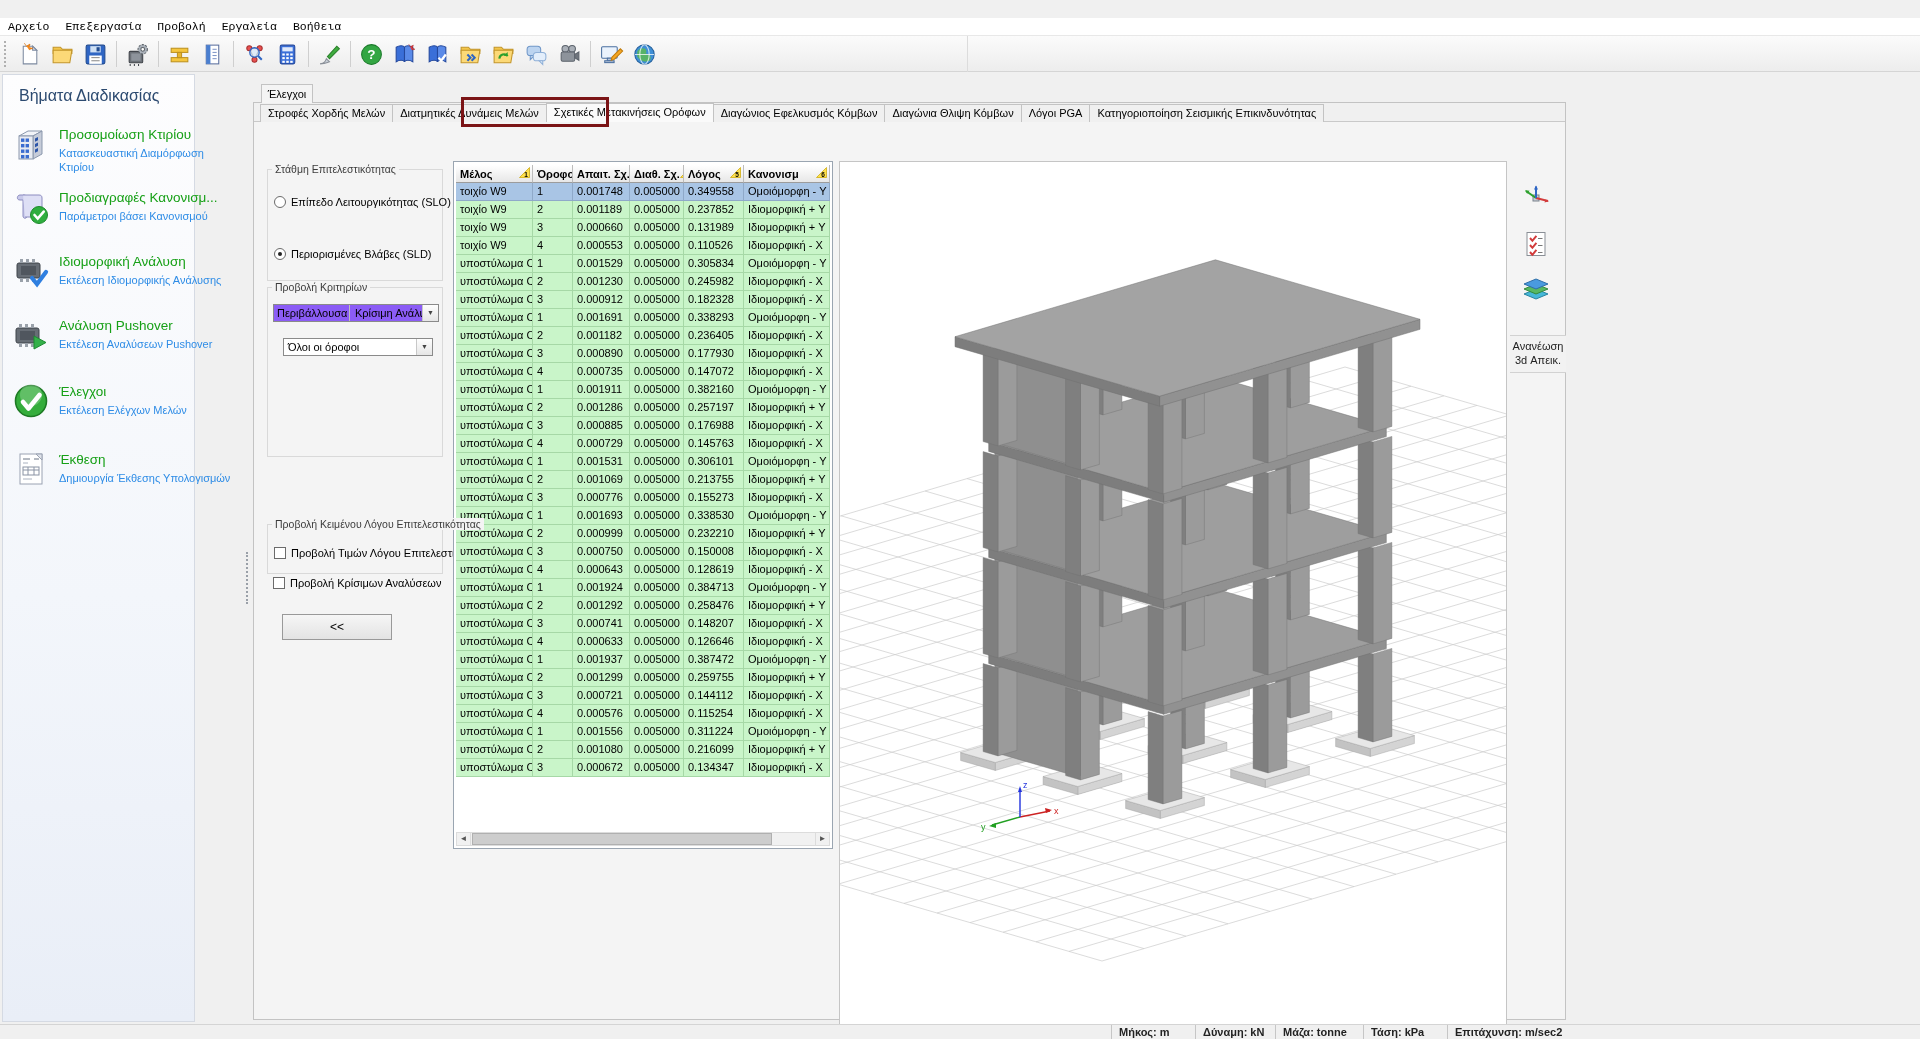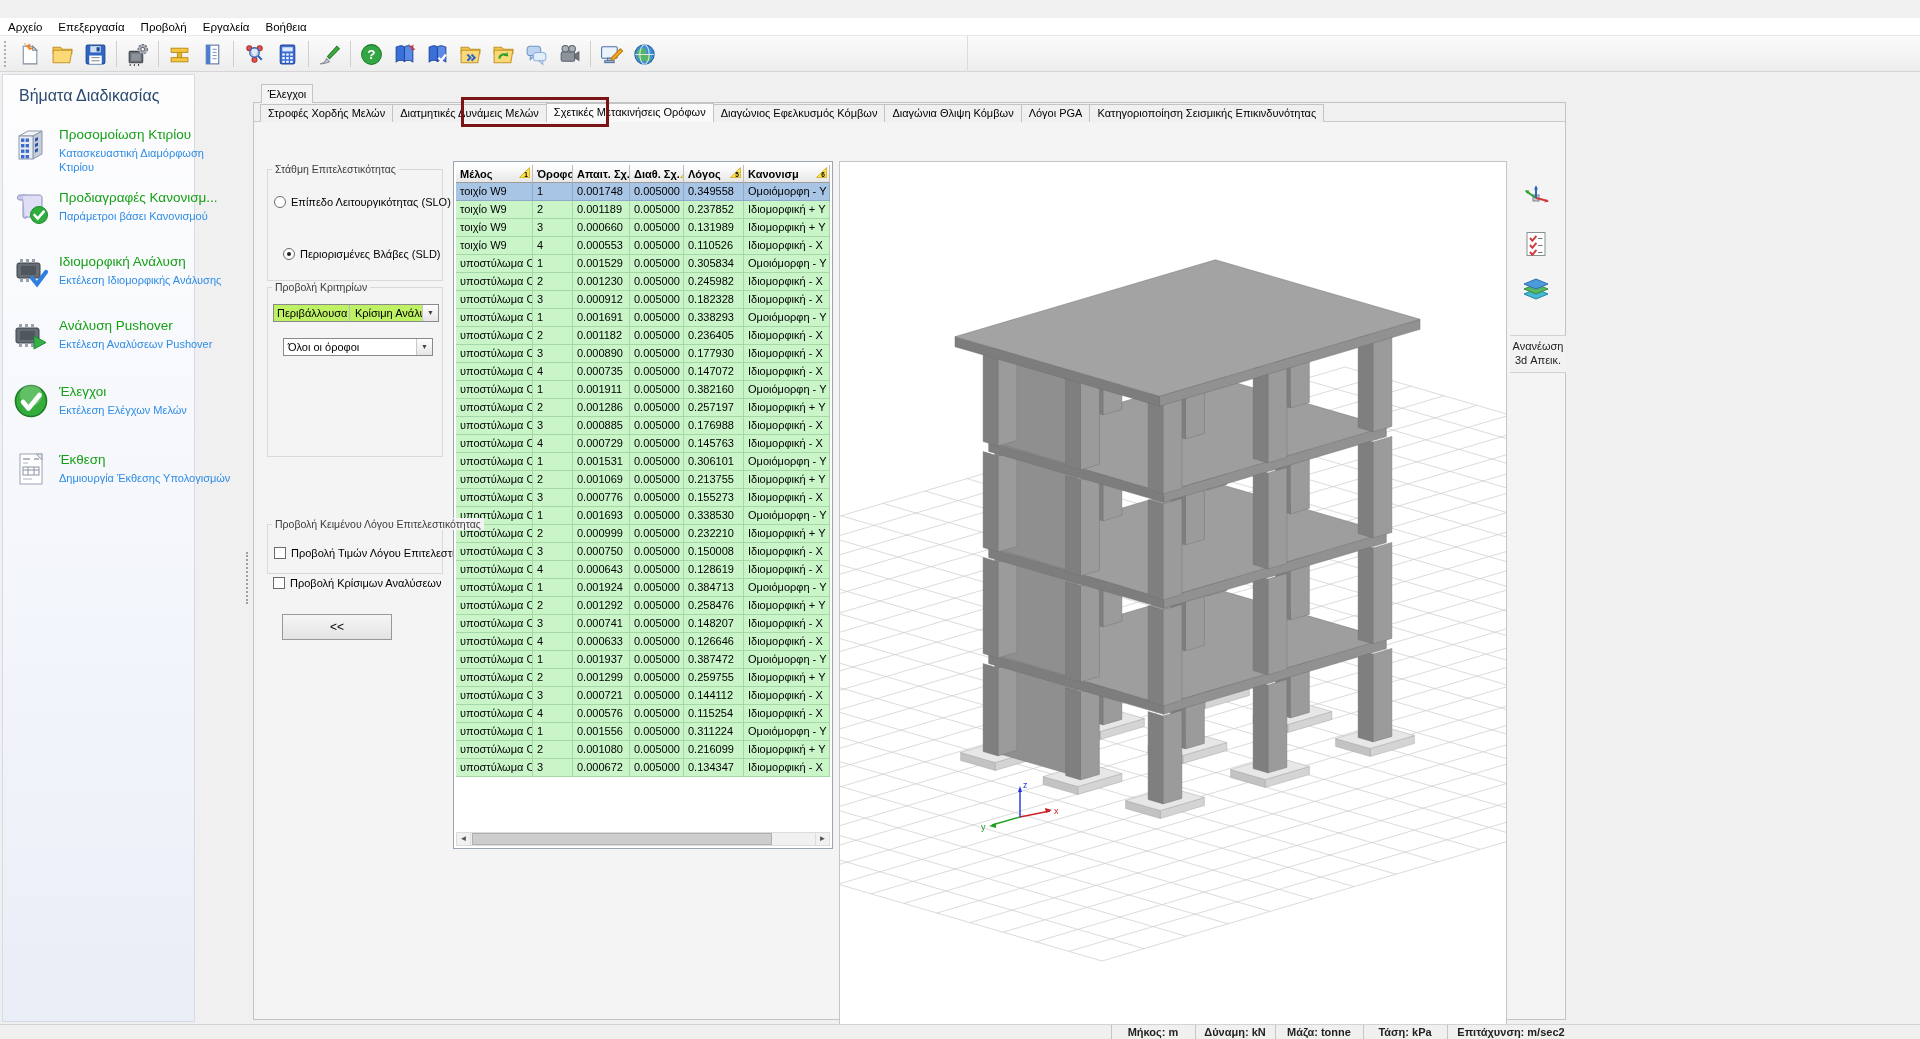--- a/index.html
+++ b/index.html
@@ -9,21 +9,21 @@
 
   
   #titlebar { position:absolute; left:0; top:0; width:1920px; height:18px; background:#ffffff; display:flex; align-items:center;margin-top:35px; }
   #app-icon { width:14px; height:14px; margin:0 6px 0 5px; }
   #title-text { font-size:11px; color:#111; white-space:nowrap; }
   #win-controls { position:absolute; right:0; top:0; height:18px; display:flex; }
   .win-btn { width:45px; height:18px; text-align:center; line-height:17px; font-size:10px; color:#222; }
 
   
   #menubar { position:absolute; left:0; top:18px; width:1920px; height:18px; background:#ffffff; display:flex; align-items:center; border-bottom:1px solid #e8e8e8; }
-  .menu-item { padding:0 8px; height:18px; line-height:18px; font-size:11.5px; }
+  .menu-item { padding:0 8px; height:18px; line-height:18px; font-size:11.5px;font-family:Liberation Mono, monospace; }
 
   
   #toolbar { position:absolute; left:0; top:36px; width:1920px; height:36px; background:linear-gradient(#fbfbfb,#ededed); border-bottom:1px solid #d5d5d5; }
   #toolbar-band { position:absolute; left:0; top:0; height:36px; width:968px; border-right:1px solid #dcdcdc; display:flex; align-items:center; padding-left:2px; }
   #tb-grip { width:5px; height:26px; border-left:2px dotted #b0b0b0; margin:0 4px 0 2px; }
   .tb-btn { width:31px; height:31px; border:1px solid transparent; background:transparent; display:flex; align-items:center; justify-content:center; margin:0 1px; }
   .tb-btn svg { width:25px; height:25px; display:block; }
   .tb-sep { width:1px; height:26px; background:#cfcfcf; margin:0 4px; }
 
   
@@ -50,21 +50,21 @@
   
   .grp { position:absolute; border:1px solid #d9d9d9; }
   .glabel { position:absolute; top:-7px; left:4px; background:#f4f4f4; padding:0 3px; font-size:10.5px; color:#3c3c3c; white-space:nowrap; z-index:1; }
   .opt-row { position:absolute; display:flex; align-items:center; gap:5px; font-size:11px; white-space:nowrap; }
   .radio { width:12px; height:12px; border:1px solid #6b6b6b; border-radius:50%; background:#fff; position:relative; flex:none; }
   .radio.on::after { content:""; position:absolute; left:3px; top:3px; width:4px; height:4px; border-radius:50%; background:#222; }
   .cb { width:12px; height:12px; border:1px solid #6b6b6b; background:#fff; flex:none; }
   .combo { position:absolute; height:18px; border:1px solid #8a8a8a; background:#fff; font-size:11px; line-height:16px; }
   .combo .val { position:absolute; left:4px; top:0; line-height:16px; white-space:nowrap; }
   .combo .arrowbox { position:absolute; right:0px; top:0px; bottom:0px; width:16px; background:linear-gradient(#fefefe,#e6e6e6); border-left:1px solid #c8c8c8; text-align:center; font-size:7px; color:#444; line-height:15px; }
-  #envelope-ctl { position:absolute; height:18px; border:1px solid #8a8a8a; background:#bef264; }
+  #envelope-ctl { position:absolute; height:18px; border:1px solid #8a8a8a; background:#8b5cf6; }
   #envelope-ctl .lft { position:absolute; left:0; top:0; bottom:0; width:76px; border-right:1px solid #bdbdbd; padding-left:3px; line-height:16px; white-space:nowrap; overflow:hidden; }
   #envelope-ctl .rgt { position:absolute; left:78px; top:0; bottom:0; right:16px; padding-left:3px; line-height:16px; white-space:nowrap; overflow:hidden; }
   #collapse-btn { position:absolute; width:110px; height:26px; background:linear-gradient(#f6f6f6,#e3e3e3); border:1px solid #999; text-align:center; line-height:24px; font-size:12px; }
 
   
   #table-frame { position:absolute; left:199px; top:58px; width:380px; height:688px; background:#fff; border:1px solid #9aa5b1; }
   #grid-table { position:absolute; left:2px; top:3px; }
   .t-row { display:grid; grid-template-columns:77px 40px 57px 54px 60px 86px; height:18px; }
   .t-h { background:linear-gradient(#ffffff,#e7e7e7); border-right:1px solid #bcbcbc; border-bottom:1px solid #9c9c9c; font-weight:bold; display:flex; align-items:center; padding:0 2px 0 4px; overflow:hidden; white-space:nowrap; }
   .t-h .badge { margin-left:auto; flex:none; }
@@ -79,21 +79,21 @@
   #viewport svg { display:block; }
 
   
   #right-tools { position:absolute; left:1256px; top:58px; width:56px; height:886px; }
   .rt-btn { position:absolute; left:8px; width:36px; height:36px; border:1px solid transparent; display:flex; align-items:center; justify-content:center; background:transparent; }
   .rt-btn svg { width:30px; height:30px; }
   #refresh-3d { position:absolute; left:0px; top:174px; width:56px; padding:4px 0; border-top:1px solid #d2d2d2; border-bottom:1px solid #d2d2d2; text-align:center; font-size:11px; line-height:1.25; color:#222; background:#f2f2f2; }
 
   
   #statusbar { position:absolute; left:0; bottom:0; width:1920px; height:15px; background:#f0f0f0; border-top:1px solid #d4d4d4; }
-  #status-segs { position:absolute; right:345px; top:0; height:15px; display:flex;text-align:center; }
+  #status-segs { position:absolute; right:345px; top:0; height:15px; display:flex; }
   .seg { border-left:1px solid #c6c6c6; padding:0 8px 0 7px; line-height:14px; font-size:11px; font-weight:bold; color:#222; white-space:nowrap; }
 </style>
 </head>
 <body>
 
 <div id="window">
 
   <div id="titlebar">
     <span id="app-icon"><svg viewBox="0 0 16 16">
           <path d="M1.5 5.5L8 2.5l6.5 3L8 8.5z" fill="#3a7bd5" stroke="#2a5ea8" stroke-width="0.5"></path>
@@ -434,21 +434,21 @@
           <span class="subtab">Κατηγοριοποίηση Σεισμικής Επικινδυνότητας</span>
         </div>
       <div id="red-box"></div>
 
       <div class="grp" style="left:13px;top:66px;width:176px;height:112px;">
         <span class="glabel">Στάθμη Επιτελεστικότητας</span>
         <label class="opt-row" style="left:6px;top:26px;">
           <span class="radio"></span>
           <span>Επίπεδο Λειτουργικότητας (SLO)</span>
         </label>
-        <label class="opt-row" style="left:6px;top:78px;margin-left:9px;">
+        <label class="opt-row" style="left:6px;top:78px;">
           <span class="radio on"></span>
           <span>Περιορισμένες Βλάβες (SLD)</span>
         </label>
       </div>
 
       <div class="grp" style="left:13px;top:184px;width:176px;height:170px;">
         <span class="glabel">Προβολή Κριτηρίων</span>
         <div id="envelope-ctl" style="left:5px;top:16px;width:166px;">
           <span class="lft">Περιβάλλουσα</span>
           <span class="rgt">Κρίσιμη Ανάλυση</span>

